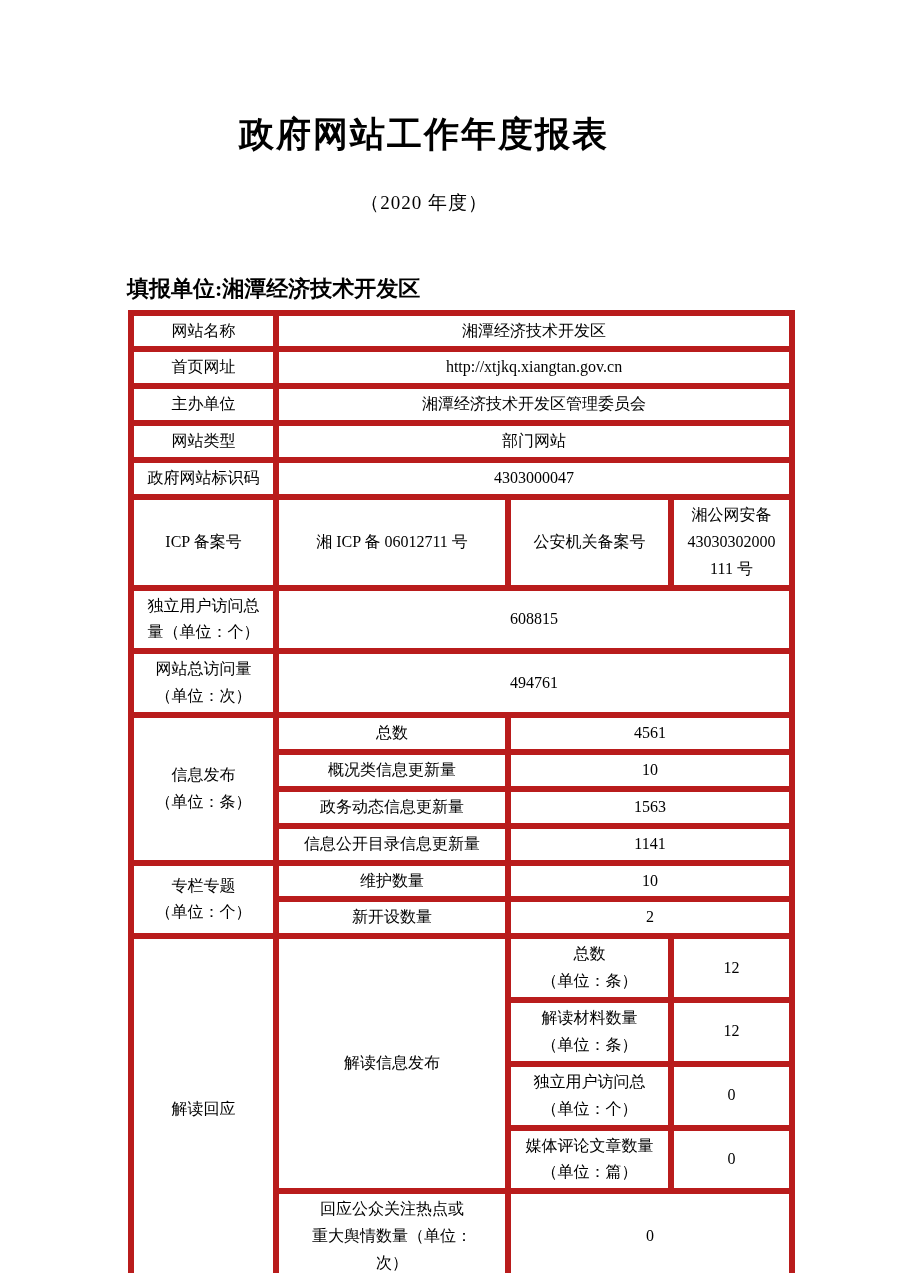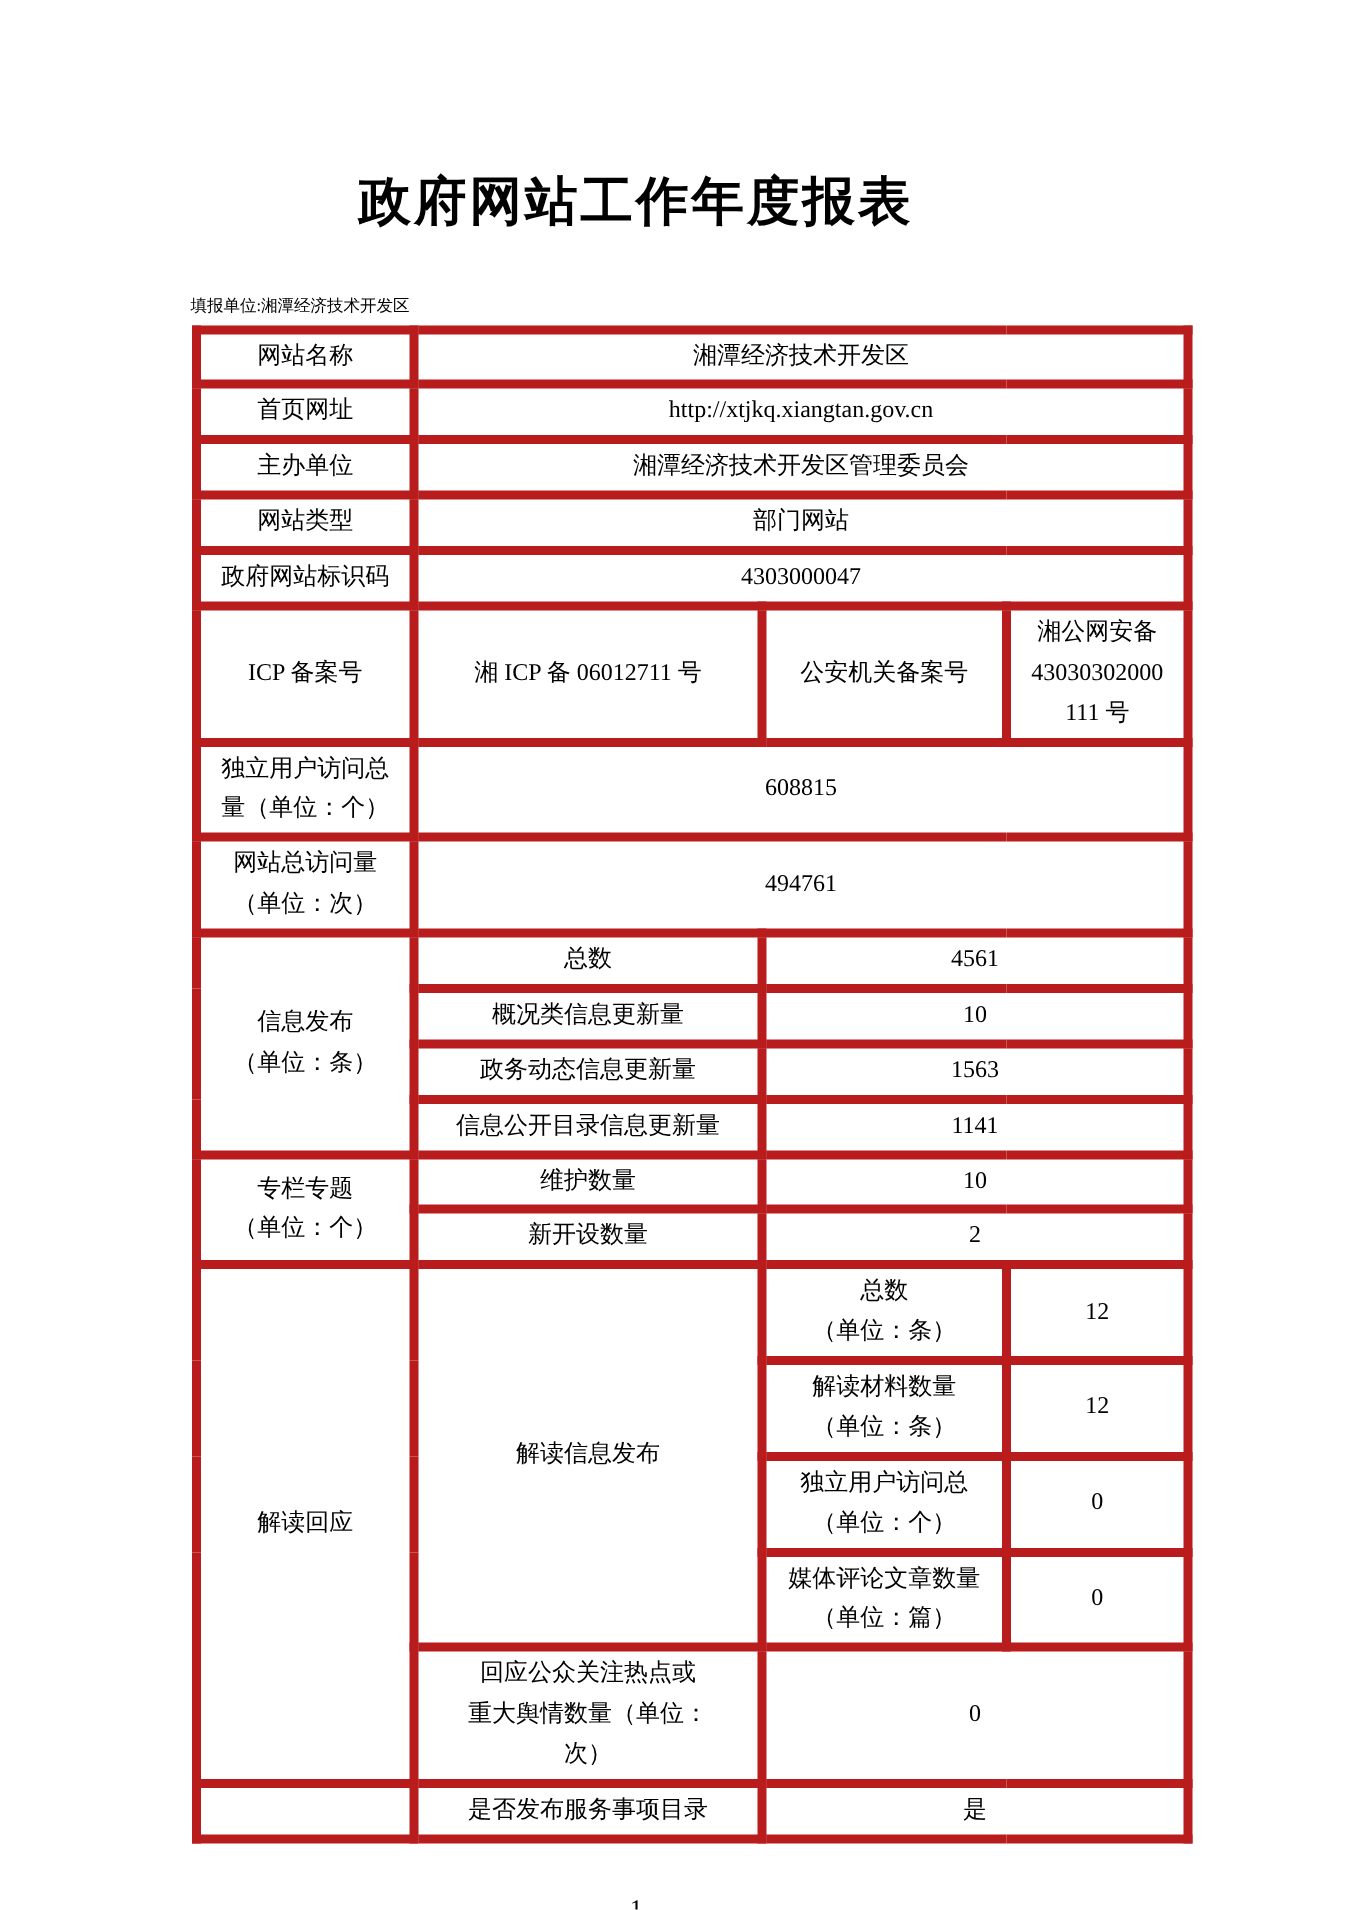--- a/index.html
+++ b/index.html
@@ -26,23 +26,23 @@
     letter-spacing: 2px;
     line-height: 1.3;
   }
   .doc-subtitle {
     margin-top: 32px;
     text-align: center;
     font-size: 19px;
     letter-spacing: 1px;
   }
   .reporting-unit {
-    margin: 38px 0 6px 127px;
-    font-size: 11px;
-    font-weight: normal;
+    margin: 58px 0 6px 127px;
+    font-size: 22px;
+    font-weight: bold;
   }
   table.report {
     border-collapse: collapse;
     table-layout: fixed;
     margin-left: 128px;
     width: 661px;
     border: 2px solid #1a1a1a;
   }
   table.report td {
     border: 6px solid #b91c1c;
@@ -66,20 +66,21 @@
     font-size: 17px;
   }
 </style>
 </head>
 <body>
 
 <div class="page">
 
   <h1 class="doc-title">政府网站工作年度报表</h1>
 
+  <div class="doc-subtitle">（2020 年度）</div>
 
   <div class="reporting-unit">填报单位:湘潭经济技术开发区</div>
 
   <table class="report">
     <colgroup>
       <col style="width:145px">
       <col style="width:232px">
       <col style="width:163px">
       <col style="width:121px">
     </colgroup>

